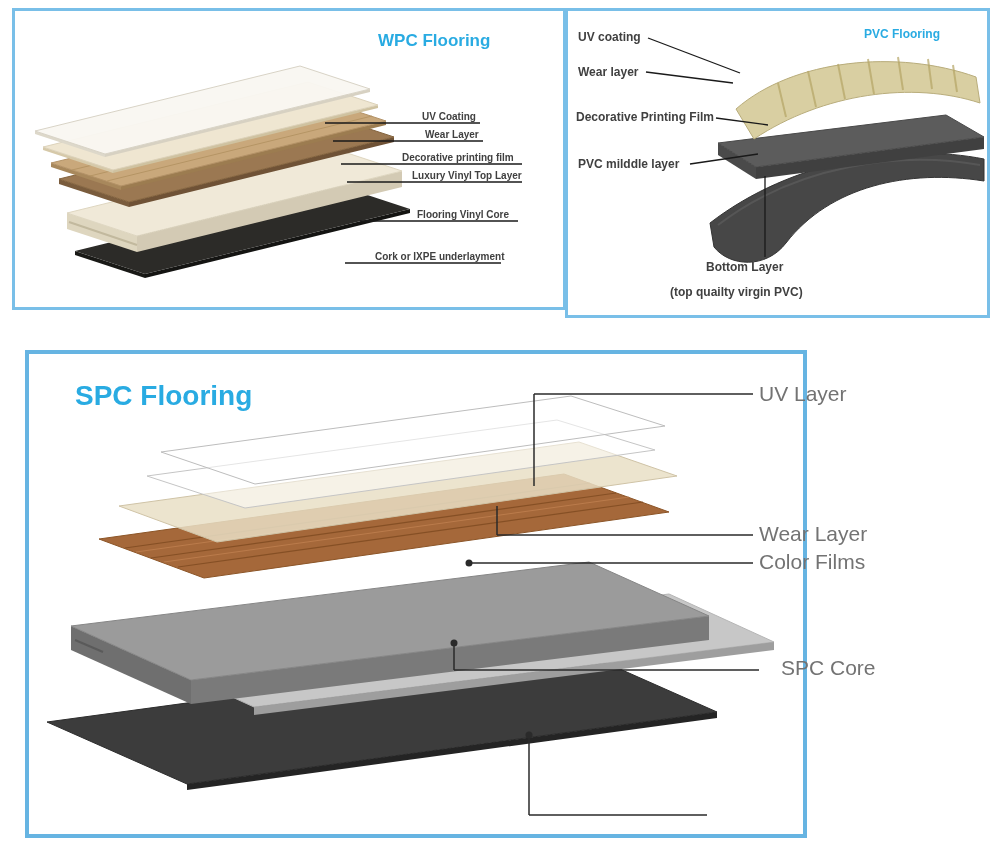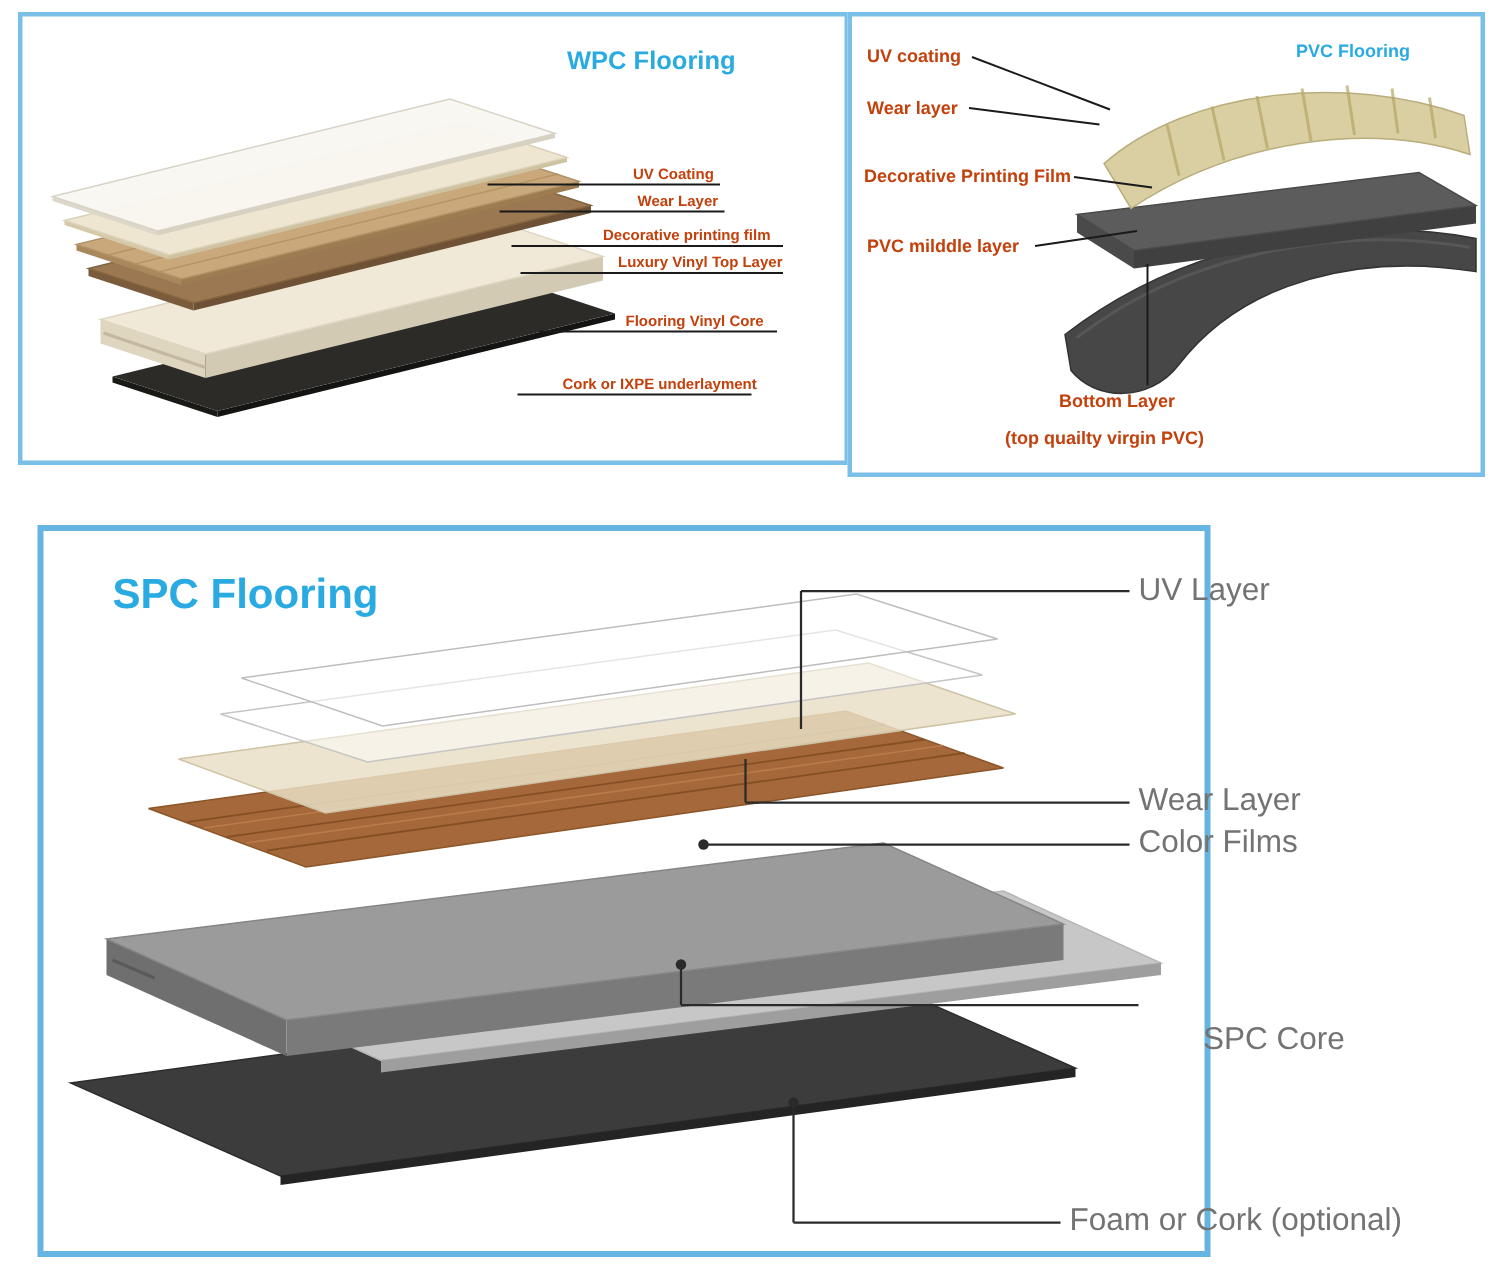--- a/index.html
+++ b/index.html
@@ -12,21 +12,21 @@
     overflow: hidden;
   }
   .panel {
     position: absolute;
     background: #ffffff;
     border: 3px solid #79bfe8;
   }
   .panel > svg { position: absolute; left: 0; top: 0; }
   .lbl {
     position: absolute;
-    color: #c2410c;
+    color: #404040;
     white-space: nowrap;
     line-height: 1.1;
   }
   .panel-wpc { left: 12px; top: 8px; width: 554px; height: 302px; }
   .panel-pvc { left: 565px; top: 8px; width: 425px; height: 310px; }
   .panel-spc { left: 25px; top: 350px; width: 782px; height: 488px; border-width: 4px; border-color: #66b4e2; }
   .panel-wpc .lbl { font-size: 10px; font-weight: bold; }
   .panel-pvc .lbl { font-size: 12px; font-weight: bold; }
   .panel-spc .lbl { font-size: 21px; color: #737373; }
   .title {
@@ -188,17 +188,16 @@
         <circle cx="425" cy="289" r="3.5" stroke="none"></circle>
         <line x1="500" y1="461" x2="678" y2="461"></line>
         <line x1="500" y1="461" x2="500" y2="381"></line>
         <circle cx="500" cy="381" r="3.5" stroke="none"></circle>
       </g>
     </svg>
     <h2 class="title title-spc">SPC Flooring</h2>
     <div class="lbl" style="left:730px; top:28px;">UV Layer</div>
     <div class="lbl" style="left:730px; top:168px;">Wear Layer</div>
     <div class="lbl" style="left:730px; top:196px;">Color Films</div>
-    <div class="lbl" style="left:773px; top:302px;margin-top:25px;">SPC Core</div>
-    <div class="lbl" style="left:684px; top:448px;">Foam or Cork (optional)</div>
+    <div class="lbl" style="left:752px; top:302px;">SPC Core</div>
   </section>
 
 </div>
 
 </body></html>

